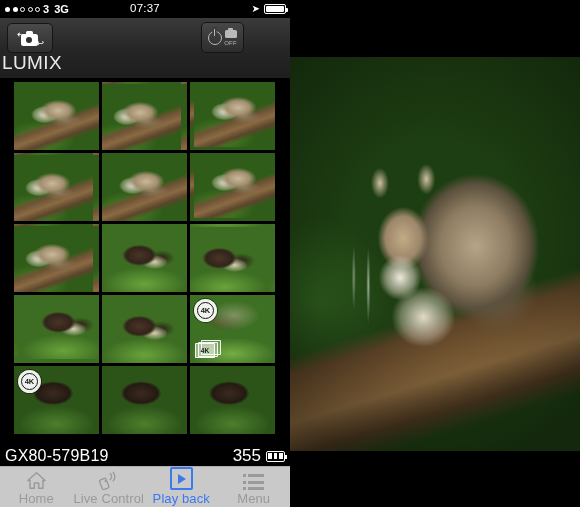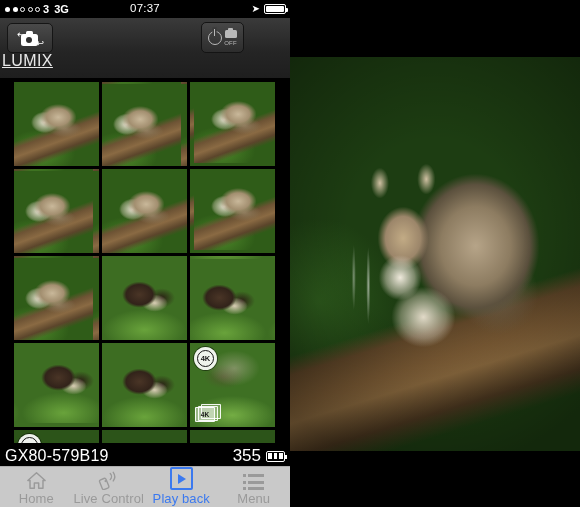--- a/index.html
+++ b/index.html
@@ -76,23 +76,22 @@
   .cam-arrow-l{
     position:absolute;left:0px;top:0px;font-size:10px;color:#fff;
     line-height:1;transform:rotate(-35deg);
   }
   .cam-arrow-r{
     position:absolute;right:-1px;bottom:-1px;font-size:9px;color:#fff;
     line-height:1;
   }
   .lumix{
     position:absolute;left:2px;top:34px;
-    color:#e8e8e8;font-size:16px;letter-spacing:0.4px;
+    color:#e8e8e8;font-size:19px;letter-spacing:0.4px;
     font-family:"Liberation Sans","DejaVu Sans",sans-serif;
-    text-decoration:underline;
   }
   .pwr-btn{
     position:absolute;left:201px;top:4px;width:41px;height:29px;
     background:linear-gradient(#474747,#2d2d2d);
     border-radius:5px;border:1px solid #141414;
     display:flex;align-items:center;justify-content:center;gap:2px;
   }
   .pwr-ico{
     width:14px;height:14px;border:1.7px solid #b9b9b9;border-radius:50%;
     position:relative;box-sizing:border-box;
@@ -127,21 +126,21 @@
   .grid{
     position:absolute;left:0;top:78px;width:290px;height:365px;
     background:#000;overflow:hidden;
   }
   .grid-inner{
     position:absolute;left:14px;top:4px;
     display:grid;grid-template-columns:repeat(3,85px);
     gap:3px 3px;
   }
   .thumb{
-    position:relative;width:85px;height:84px;overflow:hidden;background:#0ea5e9;
+    position:relative;width:85px;height:68px;overflow:hidden;background:#0ea5e9;
   }
   .thumb .ph{position:absolute;inset:0;}
 
   
   .ph-cat{
     background:
       radial-gradient(ellipse 30% 22% at 52% 42%, #c9b89a 0%, #a38f70 45%, rgba(120,104,80,0) 72%),
       radial-gradient(ellipse 20% 16% at 36% 48%, #e9e2d2 0%, rgba(220,210,190,0.35) 65%, rgba(0,0,0,0) 80%),
       radial-gradient(ellipse 28% 14% at 60% 56%, #8e7a5c 0%, rgba(120,100,76,0) 70%),
       linear-gradient(160deg, rgba(0,0,0,0) 52%, #6d5334 58%, #8a6a43 66%, #5b452b 74%, rgba(0,0,0,0) 80%),

